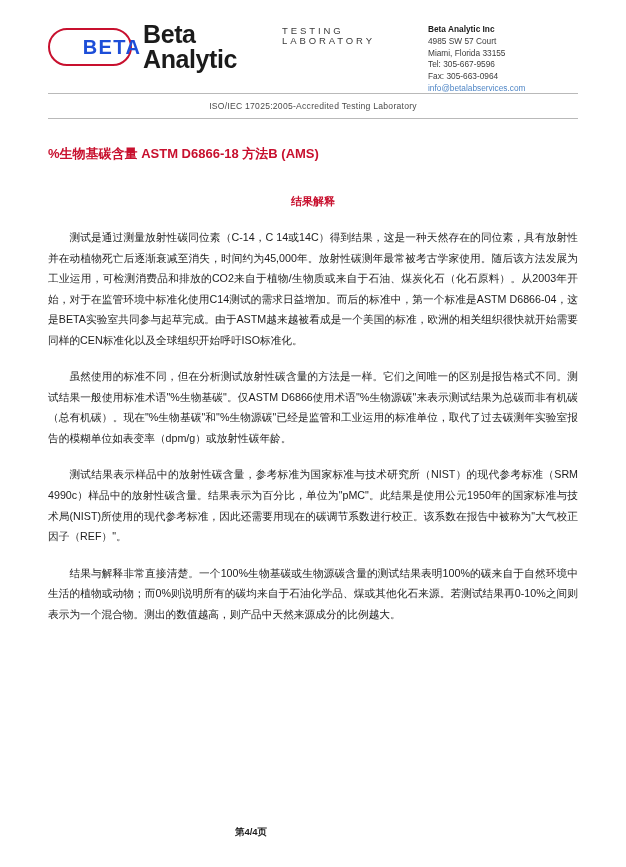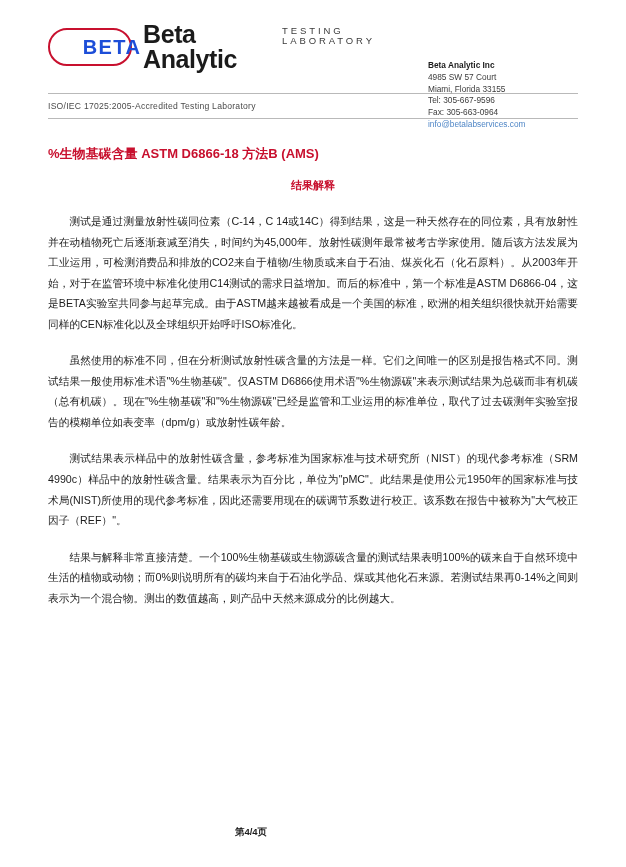--- a/index.html
+++ b/index.html
@@ -81,31 +81,31 @@
     text-align: left;
     font-size: 8.3px;
     line-height: 1.42;
     color: #3b3b3b;
     padding-top: 2px;
     min-width: 150px;
   }
   .addr .addr-title {
     font-weight: bold;
     color: #1b1b1b;
-    margin-top: 36px;
   }
   .addr .addr-email {
     color: #4f86c6;
   }
 
   .rule-top {
     border-top: 1px solid #b9b9b9;
     margin-top: 9px;
   }
   .accred {
+    text-align: center;
     font-size: 8.6px;
     color: #4a4a4a;
     letter-spacing: 0.25px;
     padding: 7px 0 7px 0;
   }
   .rule-bot {
     border-top: 1px solid #b9b9b9;
   }
 
   
@@ -114,21 +114,21 @@
     color: #c8102e;
     font-weight: bold;
     font-size: 13px;
     margin-top: 26px;
   }
   .doc-subtitle {
     text-align: center;
     color: #c8102e;
     font-weight: bold;
     font-size: 11px;
-    margin-top: 15px;
+    margin-top: 31px;
   }
 
   
   .body-text {
     margin-top: 18px;
     font-size: 10.7px;
     line-height: 1.92;
     color: #1d1d1d;
     text-align: justify;
   }
@@ -179,19 +179,19 @@
     <div class="accred">ISO/IEC 17025:2005-Accredited Testing Laboratory</div>
     <div class="rule-bot"></div>
 
     <div class="doc-title">%生物基碳含量 ASTM D6866-18 方法B (AMS)</div>
     <div class="doc-subtitle">结果解释</div>
 
     <div class="body-text">
       <p>测试是通过测量放射性碳同位素（C-14，C 14或14C）得到结果，这是一种天然存在的同位素，具有放射性并在动植物死亡后逐渐衰减至消失，时间约为45,000年。放射性碳测年最常被考古学家使用。随后该方法发展为工业运用，可检测消费品和排放的CO2来自于植物/生物质或来自于石油、煤炭化石（化石原料）。从2003年开始，对于在监管环境中标准化使用C14测试的需求日益增加。而后的标准中，第一个标准是ASTM D6866-04，这是BETA实验室共同参与起草完成。由于ASTM越来越被看成是一个美国的标准，欧洲的相关组织很快就开始需要同样的CEN标准化以及全球组织开始呼吁ISO标准化。</p>
       <p>虽然使用的标准不同，但在分析测试放射性碳含量的方法是一样。它们之间唯一的区别是报告格式不同。测试结果一般使用标准术语"%生物基碳"。仅ASTM D6866使用术语"%生物源碳"来表示测试结果为总碳而非有机碳（总有机碳）。现在"%生物基碳"和"%生物源碳"已经是监管和工业运用的标准单位，取代了过去碳测年实验室报告的模糊单位如表变率（dpm/g）或放射性碳年龄。</p>
       <p>测试结果表示样品中的放射性碳含量，参考标准为国家标准与技术研究所（NIST）的现代参考标准（SRM 4990c）样品中的放射性碳含量。结果表示为百分比，单位为"pMC"。此结果是使用公元1950年的国家标准与技术局(NIST)所使用的现代参考标准，因此还需要用现在的碳调节系数进行校正。该系数在报告中被称为"大气校正因子（REF）"。</p>
-      <p>结果与解释非常直接清楚。一个100%生物基碳或生物源碳含量的测试结果表明100%的碳来自于自然环境中生活的植物或动物；而0%则说明所有的碳均来自于石油化学品、煤或其他化石来源。若测试结果再0-14%之间则表示为一个混合物。测出的数值越高，则产品中天然来源成分的比例越大。</p>
+      <p>结果与解释非常直接清楚。一个100%生物基碳或生物源碳含量的测试结果表明100%的碳来自于自然环境中生活的植物或动物；而0%则说明所有的碳均来自于石油化学品、煤或其他化石来源。若测试结果再0-10%之间则表示为一个混合物。测出的数值越高，则产品中天然来源成分的比例越大。</p>
     </div>
 
   </div>
 
   <div class="footer">第4/4页</div>
 </div>
 
 </body></html>

